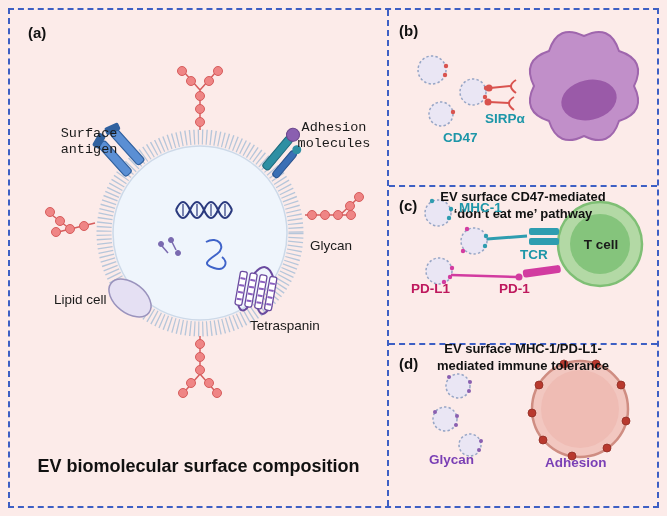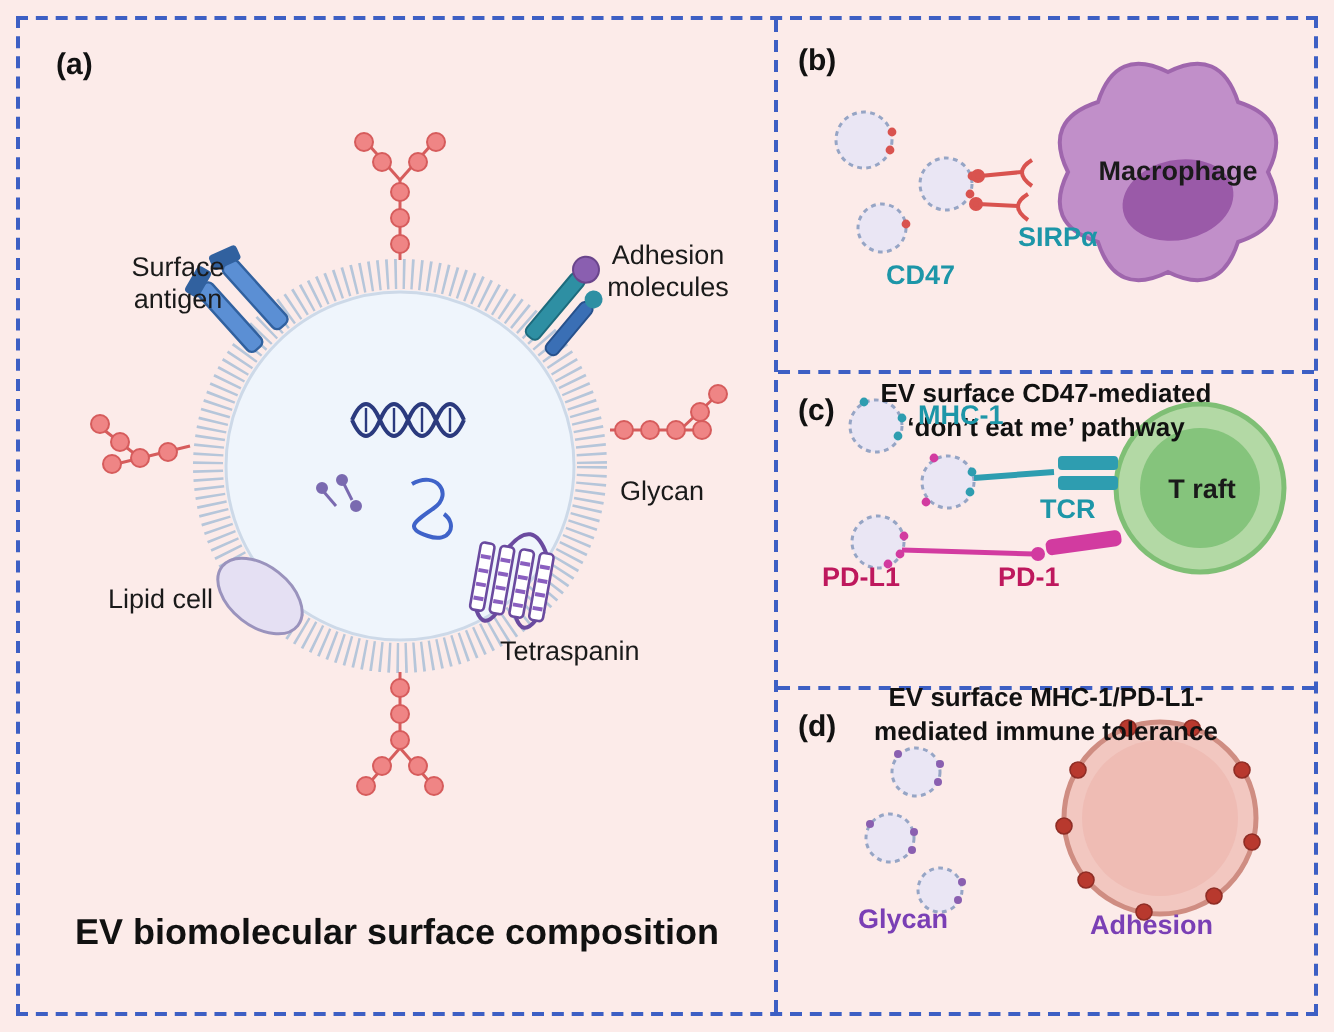--- a/index.html
+++ b/index.html
@@ -32,21 +32,21 @@
   .panel svg { position:absolute; left:0; top:0; }
 
   .tag {
     position:absolute;
     font-weight:bold; font-size:15px; color:#111; z-index:3;
   }
   .lbl {
     position:absolute;
     font-size:13.5px; color:#1a1a1a; line-height:1.18; z-index:3;
   }
-  .ml { white-space:pre-line; text-align:center; }
+  .ml { white-space:pre-line; text-align:center;font-family:Liberation Mono, monospace; }
   .caption {
     position:absolute; left:0; right:0;
     text-align:center;
     font-weight:bold; font-size:13px; color:#111;
     white-space:pre-line; line-height:1.28; z-index:3;margin-top:40px;
   }
   .c-teal { color:#1d96a8; font-weight:bold; }
   .c-mag  { color:#be185d; font-weight:bold; }
   .c-pur  { color:#7a3fb5; font-weight:bold; }
   .c-bold { font-weight:bold; }
@@ -221,22 +221,21 @@
             <line x1="101" y1="78" x2="122" y2="76"></line>
             <path d="M127 70 Q117 76 127 83"></path>
             <line x1="100" y1="92" x2="120" y2="93"></line>
             <path d="M125 87 Q115 93 125 100"></path>
             <circle cx="100" cy="78" r="2.5" fill="#d9534f"></circle>
             <circle cx="99" cy="92" r="2.5" fill="#d9534f"></circle>
           </g>
         </svg>
 
         <div class="tag" style="left:10px; top:12px;">(b)</div>
-        <div class="lbl c-bold" style="left:136px; top:68px; width:128px; text-align:center;">Macrophage</div>
-        <div class="lbl c-teal" style="left:96px; top:101px;margin-left:24px;">SIRPα</div>
+        <div class="lbl c-teal" style="left:96px; top:101px;">SIRPα</div>
         <div class="lbl c-teal" style="left:54px; top:120px;">CD47</div>
         <div class="caption" style="top:139px;">EV surface CD47-mediated
 ‘don’t eat me’ pathway</div>
       </div>
 
       <div class="panel panel-c">
         <svg width="268" height="156" viewBox="0 0 268 156">
           <circle cx="211" cy="57" r="42" fill="#b3d9a5" stroke="#7fbf75" stroke-width="2.5"></circle>
           <circle cx="211" cy="57" r="30" fill="#85c47c"></circle>
 
@@ -268,21 +267,21 @@
           <g>
             <line x1="62" y1="88" x2="128" y2="90" stroke="#d23ba0" stroke-width="2.5"></line>
             <circle cx="130" cy="90" r="3.5" fill="#d23ba0"></circle>
             <rect x="134" y="83" width="38" height="8" rx="3" fill="#d23ba0" transform="rotate(-8 134 87)"></rect>
           </g>
         </svg>
 
         <div class="tag" style="left:10px; top:10px;">(c)</div>
         <div class="lbl c-teal" style="left:70px; top:13px;">MHC-1</div>
         <div class="lbl c-teal" style="left:131px; top:60px;">TCR</div>
-        <div class="lbl c-bold" style="left:185px; top:50px; width:54px; text-align:center;">T raft</div>
+        <div class="lbl c-bold" style="left:185px; top:50px; width:54px; text-align:center;">T cell</div>
         <div class="lbl c-mag" style="left:22px; top:94px;">PD-L1</div>
         <div class="lbl c-mag" style="left:110px; top:94px;">PD-1</div>
         <div class="caption" style="top:114px;">EV surface MHC-1/PD-L1-
 mediated immune tolerance</div>
       </div>
 
       <div class="panel panel-d">
         <svg width="268" height="159" viewBox="0 0 268 159">
           <circle cx="191" cy="64" r="48" fill="#f2c7c0" stroke="#cf8d82" stroke-width="2.5"></circle>
           <circle cx="191" cy="64" r="39" fill="#efbcb4"></circle>

